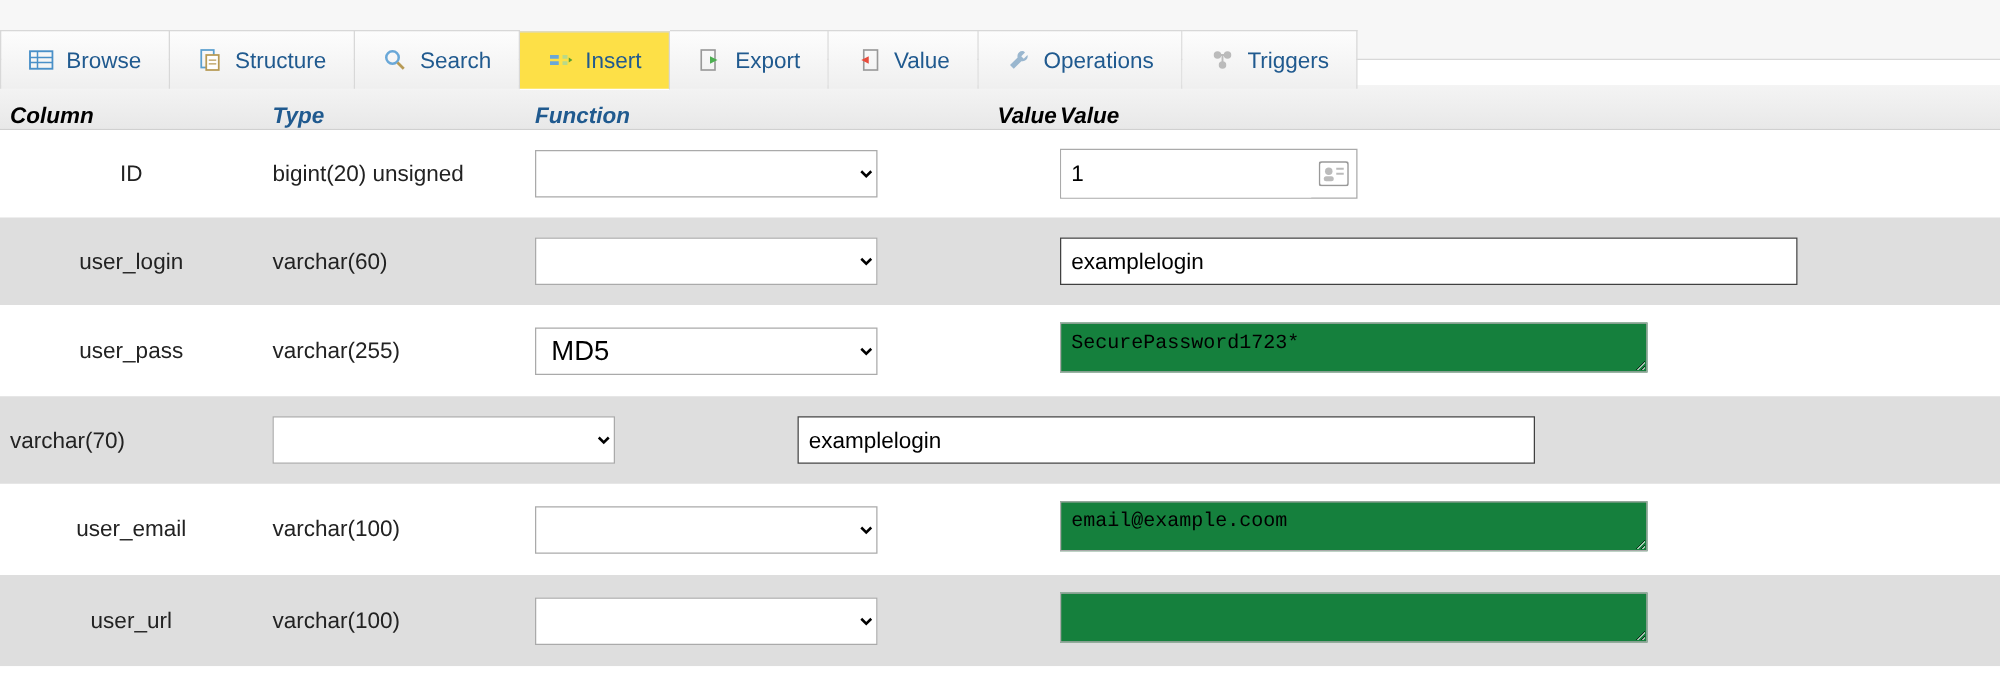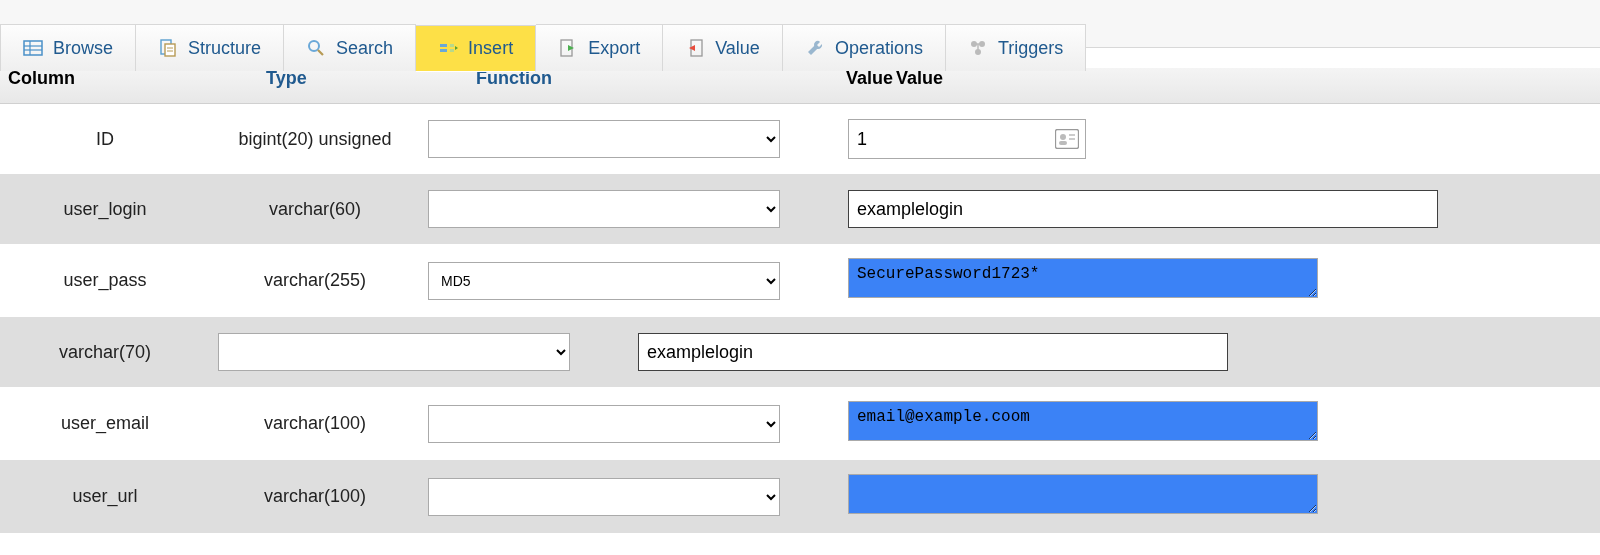--- a/index.html
+++ b/index.html
@@ -41,56 +41,57 @@
   }
   .tab .ticon {
     width: 20px; height: 20px;
     display: inline-flex; align-items: center; justify-content: center;
   }
   .tab .ticon svg { width: 20px; height: 20px; }
 
   
   .gridhead {
     display: flex;
-    align-items: flex-start;
+    align-items: flex-end;
     height: 36px;
     background: linear-gradient(#f4f4f4, #e8e8e8);
     border-bottom: 1px solid #d0d0d0;
     margin-top: 20px;
+    font-style: italic;
   }
   .gridhead .hcell {
     padding: 0 8px;
     font-weight: 700;
   }
   .gridhead .h-col   { width: 210px; color: #000; }
-  .gridhead .h-type  { width: 210px; color: #205a8f; margin-left: 48px; }
+  .gridhead .h-type  { width: 210px; color: #205a8f; }
   .gridhead .h-func  { width: 370px; color: #205a8f; }
   .gridhead .h-null  { width: 50px;  color: #000; }
   .gridhead .h-value { flex: 1;     color: #000; }
 
   
   .row {
     display: flex;
     align-items: center;
     min-height: 70px;
     padding: 14px 0;
   }
   .row.alt { background: #dedede; }
   .cell { padding: 0 8px; }
   .c-col  { width: 210px; text-align: center; color: #222; }
-  .c-type { width: 210px; color: #222; text-align: center; }
+  .c-type { width: 210px; color: #222; }
   .c-func { width: 370px; }
   .c-null { width: 50px; }
   .c-val  { flex: 1; padding-right: 40px; }
 
   select.fn {
-    width: 352px; height: 38px;
+    width: 274px; height: 38px;
     border: 1px solid #aaa;
     background: #fff;
-    font-size: 14px;
+    font-size: 22px;
     padding: 0 8px;
   }
 
   .id-input-wrap {
     display: inline-flex;
     align-items: center;
     border: 1px solid #aaa;
     background: #fff;
   }
   .id-input {
@@ -107,21 +108,21 @@
   input.txt {
     width: 590px; height: 38px;
     border: 1px solid #404040;
     background: #fff;
     font-size: 18px;
     padding: 0 8px;
   }
   textarea.txta {
     width: 470px; height: 40px;
     border: 1px solid #aaa;
-    background: #3b82f6;
+    background: #15803d;
     font-size: 16px;
     font-family: "Courier New", monospace;
     padding: 6px 8px;
     resize: both;
   }
 </style>
 </head>
 <body>
 
 <div class="tabbar">

